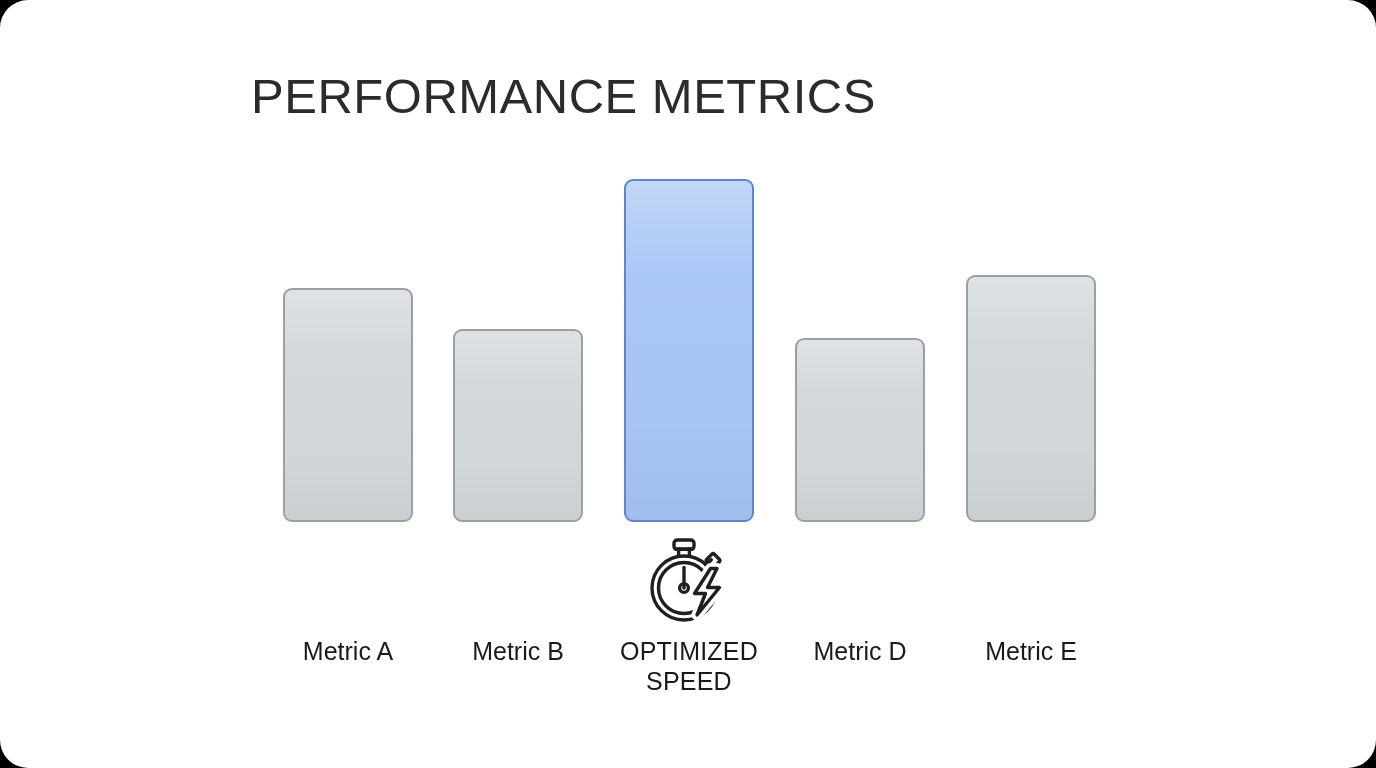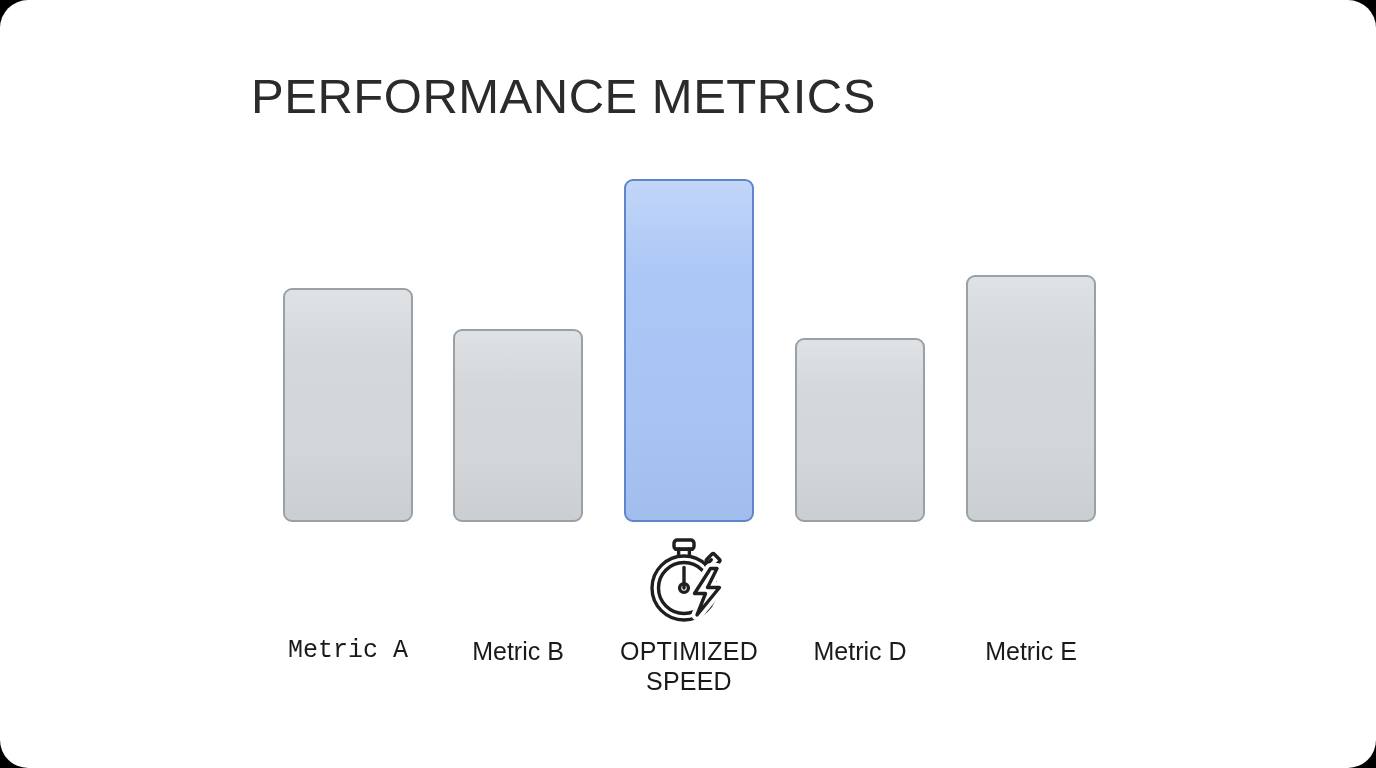--- a/index.html
+++ b/index.html
@@ -184,21 +184,21 @@
       <g fill="none" stroke="#1f1f1f" stroke-width="3.4" stroke-linecap="round" stroke-linejoin="round">
         <path d="M45 57 V36.5"></path>
         <circle cx="45" cy="57" r="4.4"></circle>
       </g>
 
       <path d="M71.5 37.5 L55.5 62.5 L66.5 62.5 L58.0 84.0 L80.5 56.5 L68.5 56.5 L78.0 37.5 Z" fill="#ffffff" stroke="#1f1f1f" stroke-width="3.4" stroke-linejoin="round" stroke-linecap="round"></path>
     </svg>
   </div>
 
   <div id="labels">
-    <div class="axis-label" style="left:-20px;font-family:Liberation Mono, monospace;">Metric A</div>
+    <div class="axis-label" style="left:-20px;">Metric A</div>
 
     <div class="axis-label" style="left:150px;">Metric B</div>
 
     <div class="axis-label stacked" style="left:321px;">
       <span class="l1">OPTIMIZED</span>
       <span class="l2">SPEED</span>
     </div>
 
     <div class="axis-label" style="left:663px;">Metric E</div>
 

